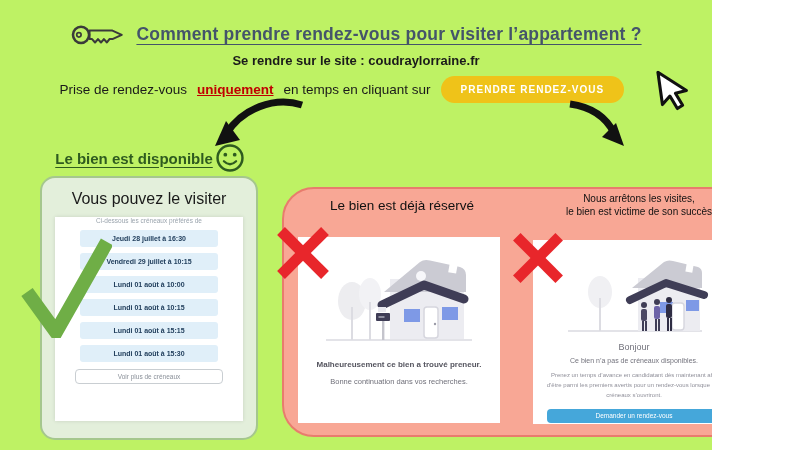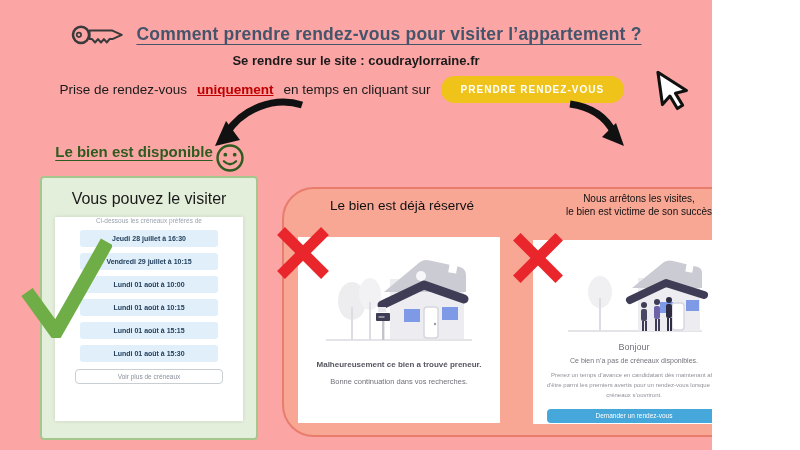--- a/index.html
+++ b/index.html
@@ -1,36 +1,36 @@
 <!DOCTYPE html>
 <html><head>
 <meta charset="utf-8">
 <style>
   * { margin:0; padding:0; box-sizing:border-box; }
   body { font-family:"Liberation Sans", sans-serif; background:#fff; }
-  #stage { position:relative; width:712px; height:450px; background:#fca5a5; overflow:hidden; }
+  #stage { position:relative; width:712px; height:450px; background:#bef264; overflow:hidden; }
 
   
   .hdr-row { position:absolute; left:0; top:18px; width:100%; display:flex; justify-content:center; align-items:center; gap:10px; }
   .title { font-size:17.5px; font-weight:600; color:#44546a; text-decoration:underline; text-underline-offset:4px; letter-spacing:.2px; }
   .subtitle { position:absolute; left:0; top:53px; width:100%; text-align:center; font-size:13px; font-weight:700; color:#1a1a1a; }
   .line3 { position:absolute; left:0; top:76px; width:96%; display:flex; justify-content:center; align-items:center; gap:10px; font-size:13.5px; color:#1a1a1a; }
   .em-red { color:#c00000; font-weight:700; text-decoration:underline; }
   .cta-yellow { display:inline-block; background:#efc319; color:#fff; border:none; font-family:inherit;
     font-size:10px; font-weight:700; letter-spacing:1px; padding:8px 20px; border-radius:16px; cursor:pointer; }
   .cursor-svg { position:absolute; left:656px; top:68px; }
 
   
   .arrow-left { position:absolute; left:212px; top:97px; }
   .arrow-right { position:absolute; left:564px; top:99px; }
 
   
-  .avail-head { position:absolute; left:40px; top:143px; width:220px; display:flex; justify-content:center; gap:2px; }
+  .avail-head { position:absolute; left:40px; top:143px; width:220px; display:flex; justify-content:center; align-items:center; gap:2px; }
   .avail-head .txt { font-size:15px; font-weight:700; color:#2e5b1f; text-decoration:underline; text-underline-offset:3px; }
-  .green-box { position:absolute; left:40px; top:176px; width:218px; height:264px; background:#e3efdb; border:2px solid #a5c78e; border-radius:4px; }
+  .green-box { position:absolute; left:40px; top:176px; width:218px; height:264px; background:#e3efdb; border:2px solid #a5c78e; border-radius:15px; }
   .green-box .box-title { margin-top:12px; text-align:center; font-size:16px; color:#1a1a1a; }
   .widget-card { position:relative; width:188px; height:204px; margin:9px auto 0; background:#fff; box-shadow:0 0 4px rgba(0,0,0,.12); }
   .widget-title { padding-top:8px; text-align:center; font-size:9.5px; color:#55606b; }
   .widget-sub { margin-top:5px; text-align:center; font-size:6.5px; color:#9aa4ad; }
   .slot { width:138px; height:17px; margin:6px auto 0; background:#e0eff9; border-radius:3px; color:#23405e;
     font-size:7px; font-weight:700; display:flex; align-items:center; justify-content:center; cursor:pointer; }
   .more-btn { width:148px; height:15px; margin:7px auto 0; background:#fff; border:1px solid #c9ced2; border-radius:4px;
     color:#8a9099; font-size:6.5px; font-family:inherit; display:block; cursor:pointer; }
   .check-svg { position:absolute; left:20px; top:234px; }
 

